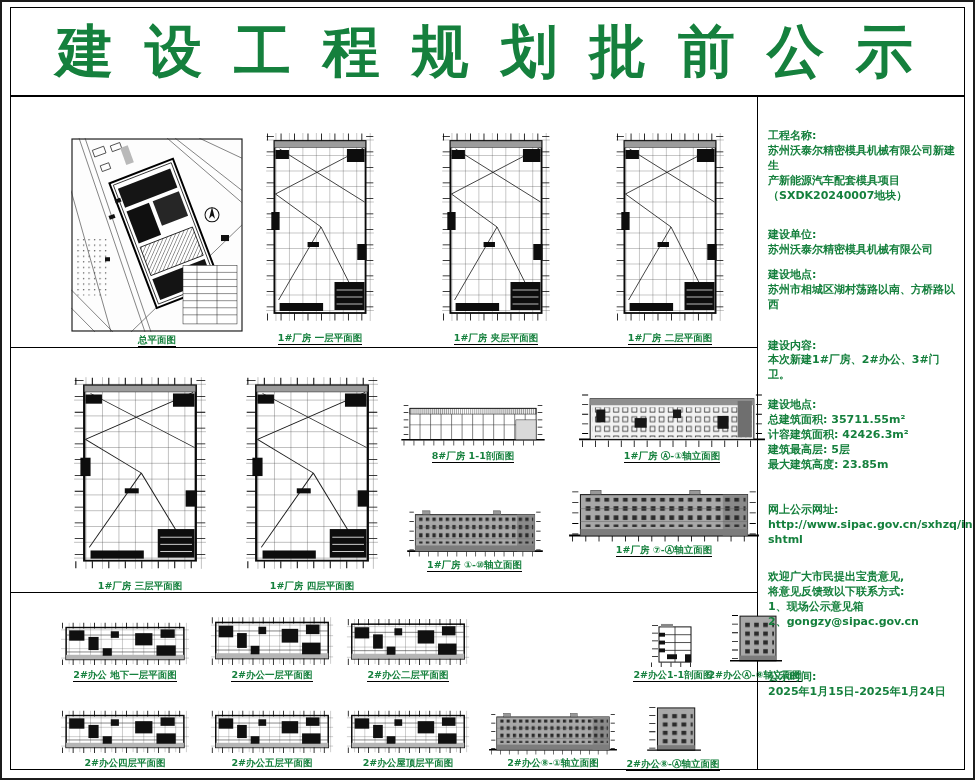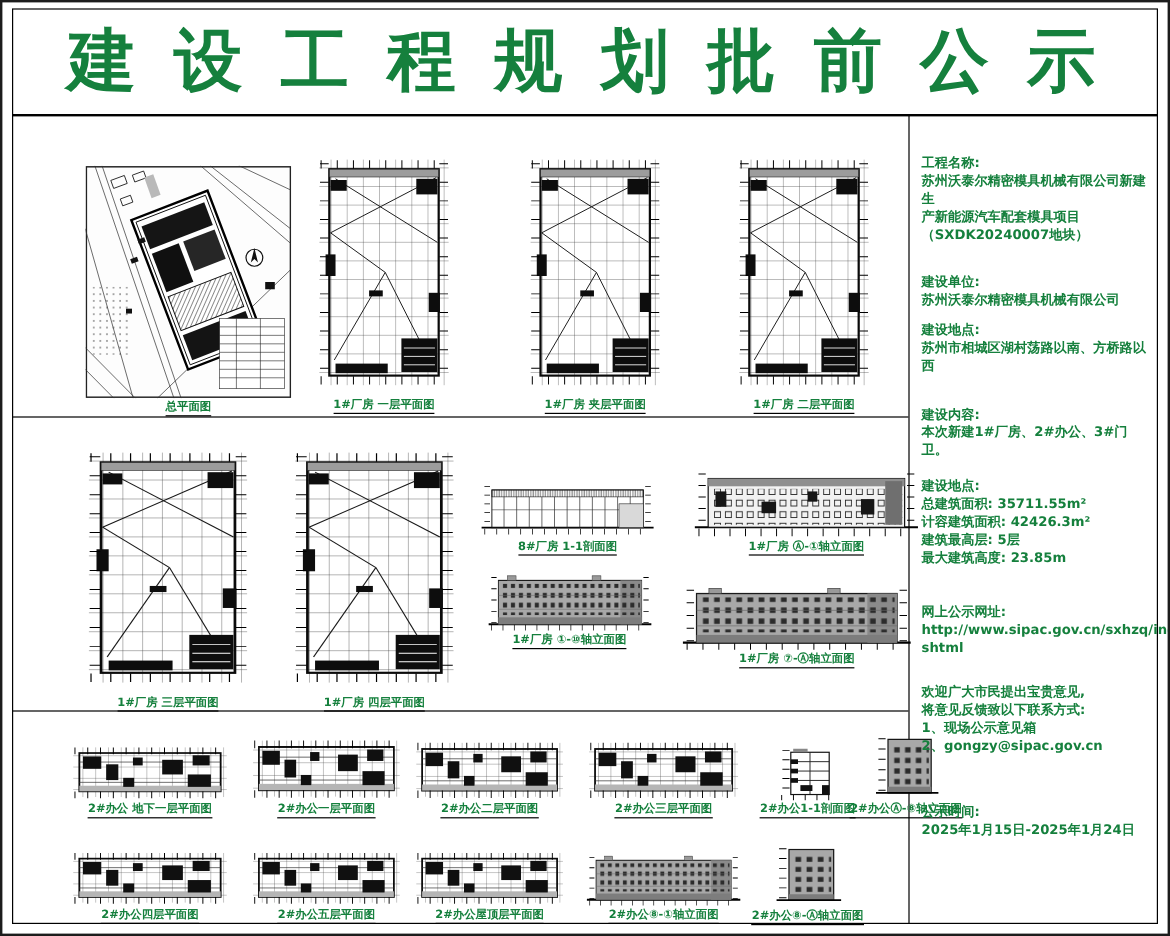--- a/index.html
+++ b/index.html
@@ -268,21 +268,21 @@
         <use href="#sym-section-wide"></use>
       </svg>
     <figcaption class="cap">8#厂房 1-1剖面图</figcaption>
   </figure>
   <figure class="fig" style="left:532px;top:368px;width:196px">
     <svg viewBox="0 0 190 58" preserveAspectRatio="none" width="192" height="62">
         <use href="#sym-elev-dotted"></use>
       </svg>
     <figcaption class="cap">1#厂房 Ⓐ-①轴立面图</figcaption>
   </figure>
-  <figure class="fig" style="left:360px;top:458px;width:145px">
+  <figure class="fig" style="left:360px;top:489px;width:145px">
     <svg viewBox="0 0 190 52" preserveAspectRatio="none" width="140" height="50">
         <use href="#sym-elev-gray"></use>
       </svg>
     <figcaption class="cap">1#厂房 ①-⑩轴立面图</figcaption>
   </figure>
   <figure class="fig" style="left:522px;top:468px;width:200px">
     <svg viewBox="0 0 190 52" preserveAspectRatio="none" width="196" height="56">
         <use href="#sym-elev-gray"></use>
       </svg>
     <figcaption class="cap">1#厂房 ⑦-Ⓐ轴立面图</figcaption>
@@ -298,26 +298,20 @@
     <svg viewBox="0 0 132 50" preserveAspectRatio="none" width="128" height="53">
         <use href="#sym-wideplan"></use>
       </svg>
     <figcaption class="cap">2#办公一层平面图</figcaption>
   </figure>
   <figure class="fig" style="left:300px;top:598px;width:132px">
     <svg viewBox="0 0 132 50" preserveAspectRatio="none" width="128" height="51">
         <use href="#sym-wideplan"></use>
       </svg>
     <figcaption class="cap">2#办公二层平面图</figcaption>
-  </figure>
-  <figure class="fig" style="left:444px;top:598px;width:134px">
-    <svg viewBox="0 0 132 50" preserveAspectRatio="none" width="130" height="51">
-        <use href="#sym-wideplan"></use>
-      </svg>
-    <figcaption class="cap">2#办公三层平面图</figcaption>
   </figure>
   <figure class="fig" style="left:598px;top:604px;width:66px">
     <svg viewBox="0 0 52 46" preserveAspectRatio="none" width="52" height="45">
         <use href="#sym-section-small"></use>
       </svg>
     <figcaption class="cap">2#办公1-1剖面图</figcaption>
   </figure>
   <figure class="fig" style="left:678px;top:594px;width:70px">
     <svg viewBox="0 0 58 53" preserveAspectRatio="none" width="58" height="55">
         <use href="#sym-elev-gray-small"></use>

